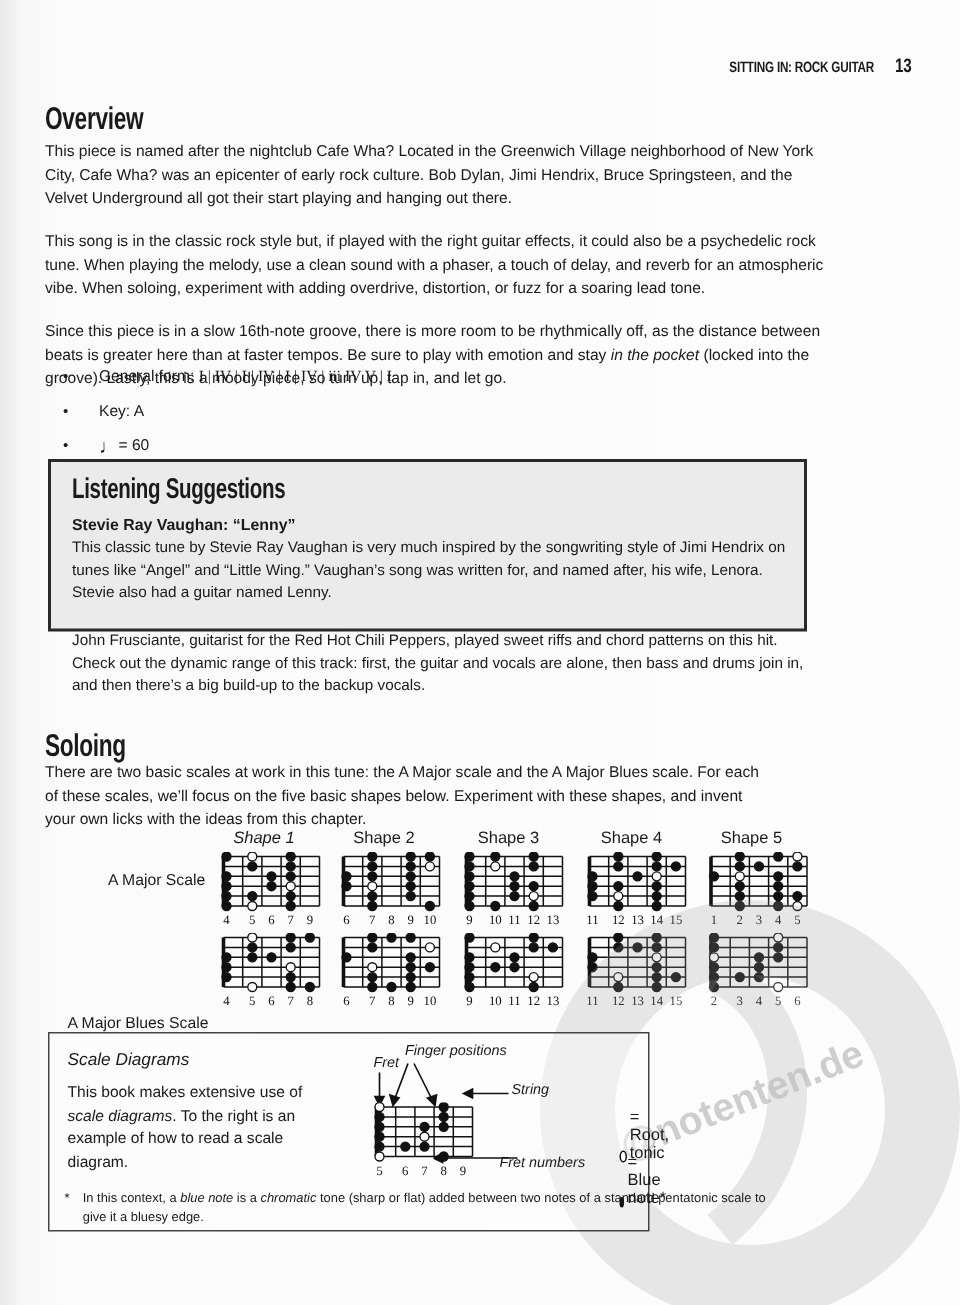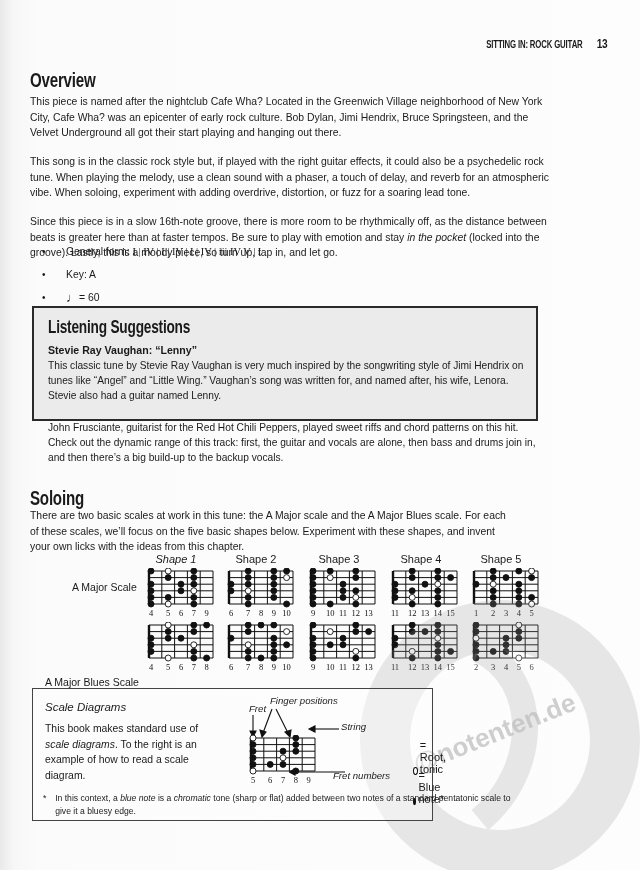--- a/index.html
+++ b/index.html
@@ -465,21 +465,21 @@
 
 <svg class="watermark" viewBox="0 0 320 300">
   <circle cx="170" cy="150" r="140" fill="#9a9a9a"></circle>
   <circle cx="170" cy="150" r="90" fill="#fdfdfd"></circle>
   <path d="M150 60 C 210 90, 210 180, 150 230" stroke="#9a9a9a" stroke-width="26" fill="none"></path>
 </svg>
 <div class="watermark-text">@notenten.de</div>
 
 <div class="info-box">
   <h4>Scale Diagrams</h4>
-  <p class="txt"><span>This book makes standard use of </span><i>scale diagrams</i><span>. To the right is an example of how to read a scale diagram.</span></p>
+  <p class="txt"><span>This book makes extensive use of </span><i>scale diagrams</i><span>. To the right is an example of how to read a scale diagram.</span></p>
 
   <div class="callout" style="left:216px; top:14px;">Fret</div>
   <div class="callout" style="left:237px; top:6px;">Finger positions</div>
   <div class="callout" style="left:308px; top:32px;">String</div>
   <div class="callout" style="left:300px; top:81px;">Fret numbers</div>
 
   <svg style="position:absolute; left:210px; top:18px;" width="110" height="80">
     <g stroke="#111" stroke-width="1.1" fill="#111">
       <line x1="10" y1="8" x2="10" y2="26"></line>
         <polygon points="7,24 13,24 10,30"></polygon>

